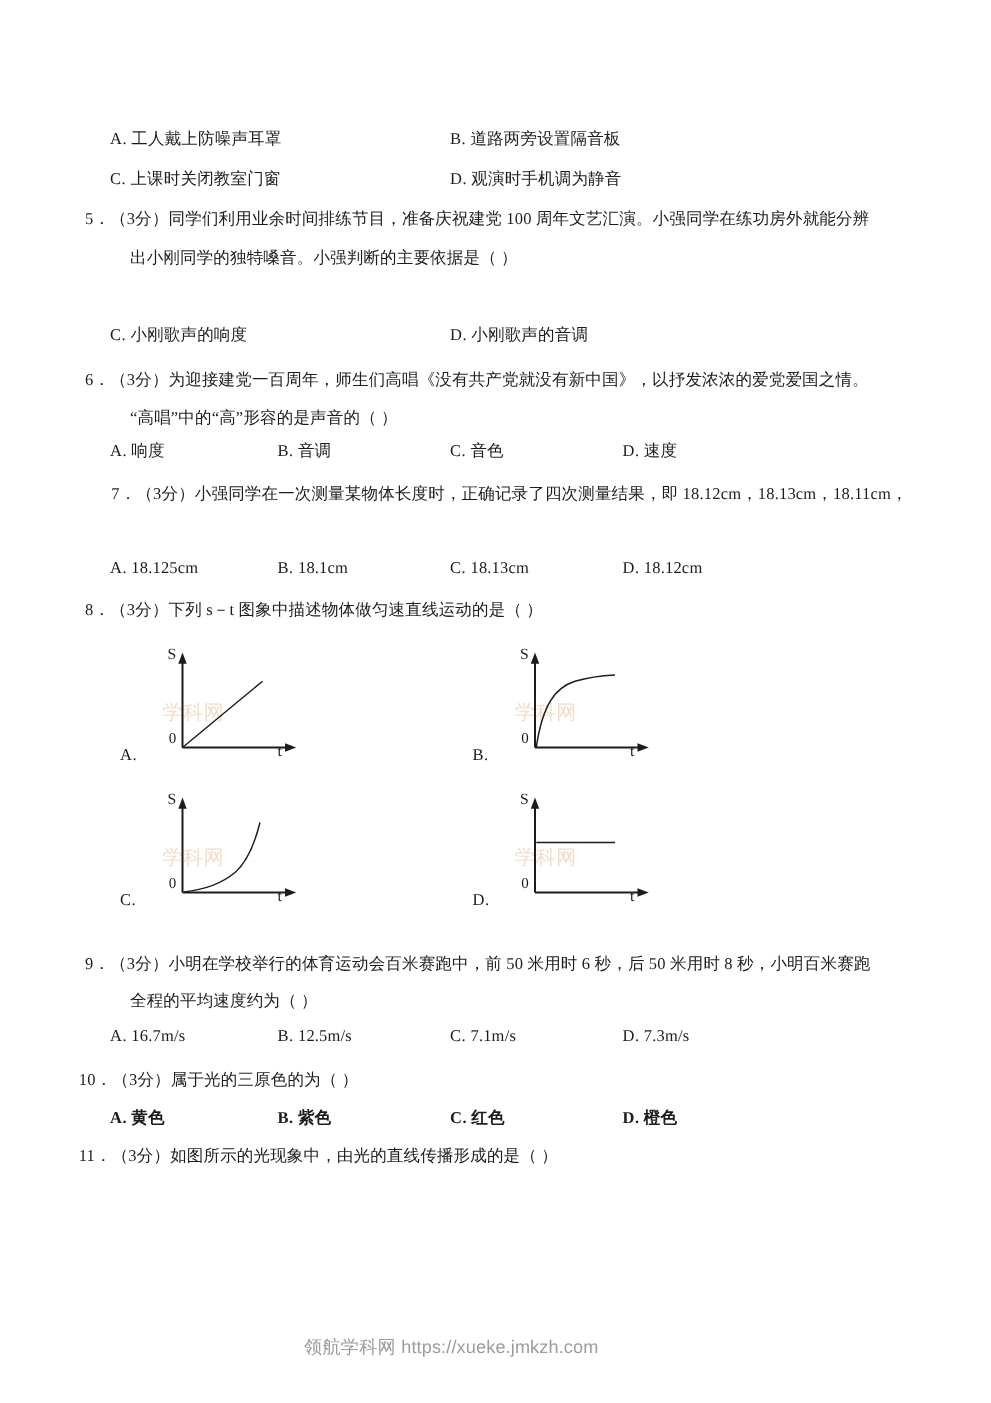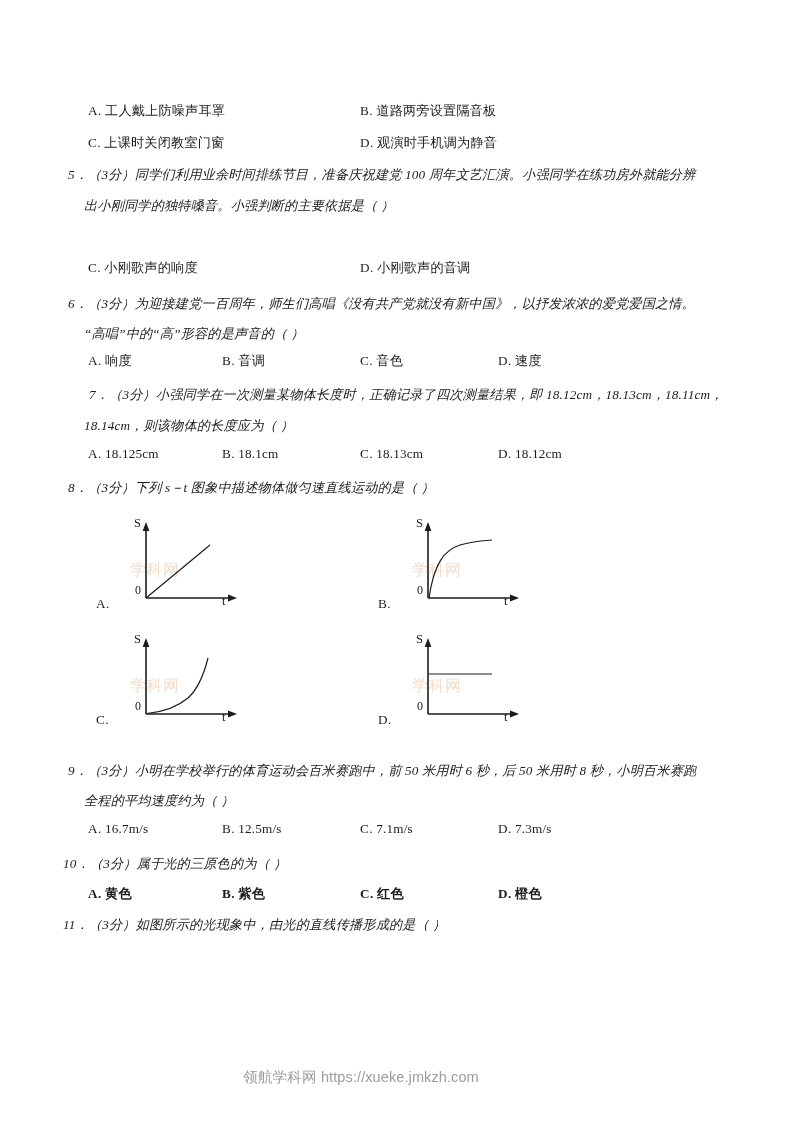--- a/index.html
+++ b/index.html
@@ -24,24 +24,23 @@
     border-radius: 25px;
   }
 
   
   .qline {
     position: absolute;
     font-size: 13.2px;
     line-height: 1.5;
     white-space: nowrap;
     letter-spacing: 0.15px;
-    font-style: italic;
   }
   .stem { left: 68px; }
-  .stem-cont { left: 84px; }
+  .stem-cont { left: 104px; }
 
   .optrow {
     position: absolute;
     left: 88px;
     width: 660px;
     height: 20px;
     font-size: 13.2px;
     letter-spacing: 0.15px;
   }
   .opt {
@@ -146,21 +145,20 @@
   <div class="qline stem" style="top:294px;"><span>6．</span><span>（3分）</span><span>为迎接建党一百周年，师生们高唱《没有共产党就没有新中国》，以抒发浓浓的爱党爱国之情。</span></div>
   <div class="qline stem-cont" style="top:324px;">“高唱”中的“高”形容的是声音的（      ）</div>
   <div class="optrow" style="top:352px;">
     <span class="opt c4a"><span class="lab">A.</span> <span>响度</span></span>
     <span class="opt c4b"><span class="lab">B.</span> <span>音调</span></span>
     <span class="opt c4c"><span class="lab">C.</span> <span>音色</span></span>
     <span class="opt c4d"><span class="lab">D.</span> <span>速度</span></span>
   </div>
 
   <div class="qline stem" style="top:385px;margin-left:21px;"><span>7．</span><span>（3分）</span><span>小强同学在一次测量某物体长度时，正确记录了四次测量结果，即 18.12cm，18.13cm，18.11cm，</span></div>
-  <div class="qline stem-cont" style="top:416px;">18.14cm，则该物体的长度应为（      ）</div>
   <div class="optrow" style="top:446px;">
     <span class="opt c4a"><span class="lab">A.</span> <span>18.125cm</span></span>
     <span class="opt c4b"><span class="lab">B.</span> <span>18.1cm</span></span>
     <span class="opt c4c"><span class="lab">C.</span> <span>18.13cm</span></span>
     <span class="opt c4d"><span class="lab">D.</span> <span>18.12cm</span></span>
   </div>
 
   <div class="qline" style="left:68px; top:478px;"><span>8．</span><span>（3分）</span><span>下列 s－t 图象中描述物体做匀速直线运动的是（      ）</span></div>
 
   <div class="fig" style="left:118px; top:520px;">

